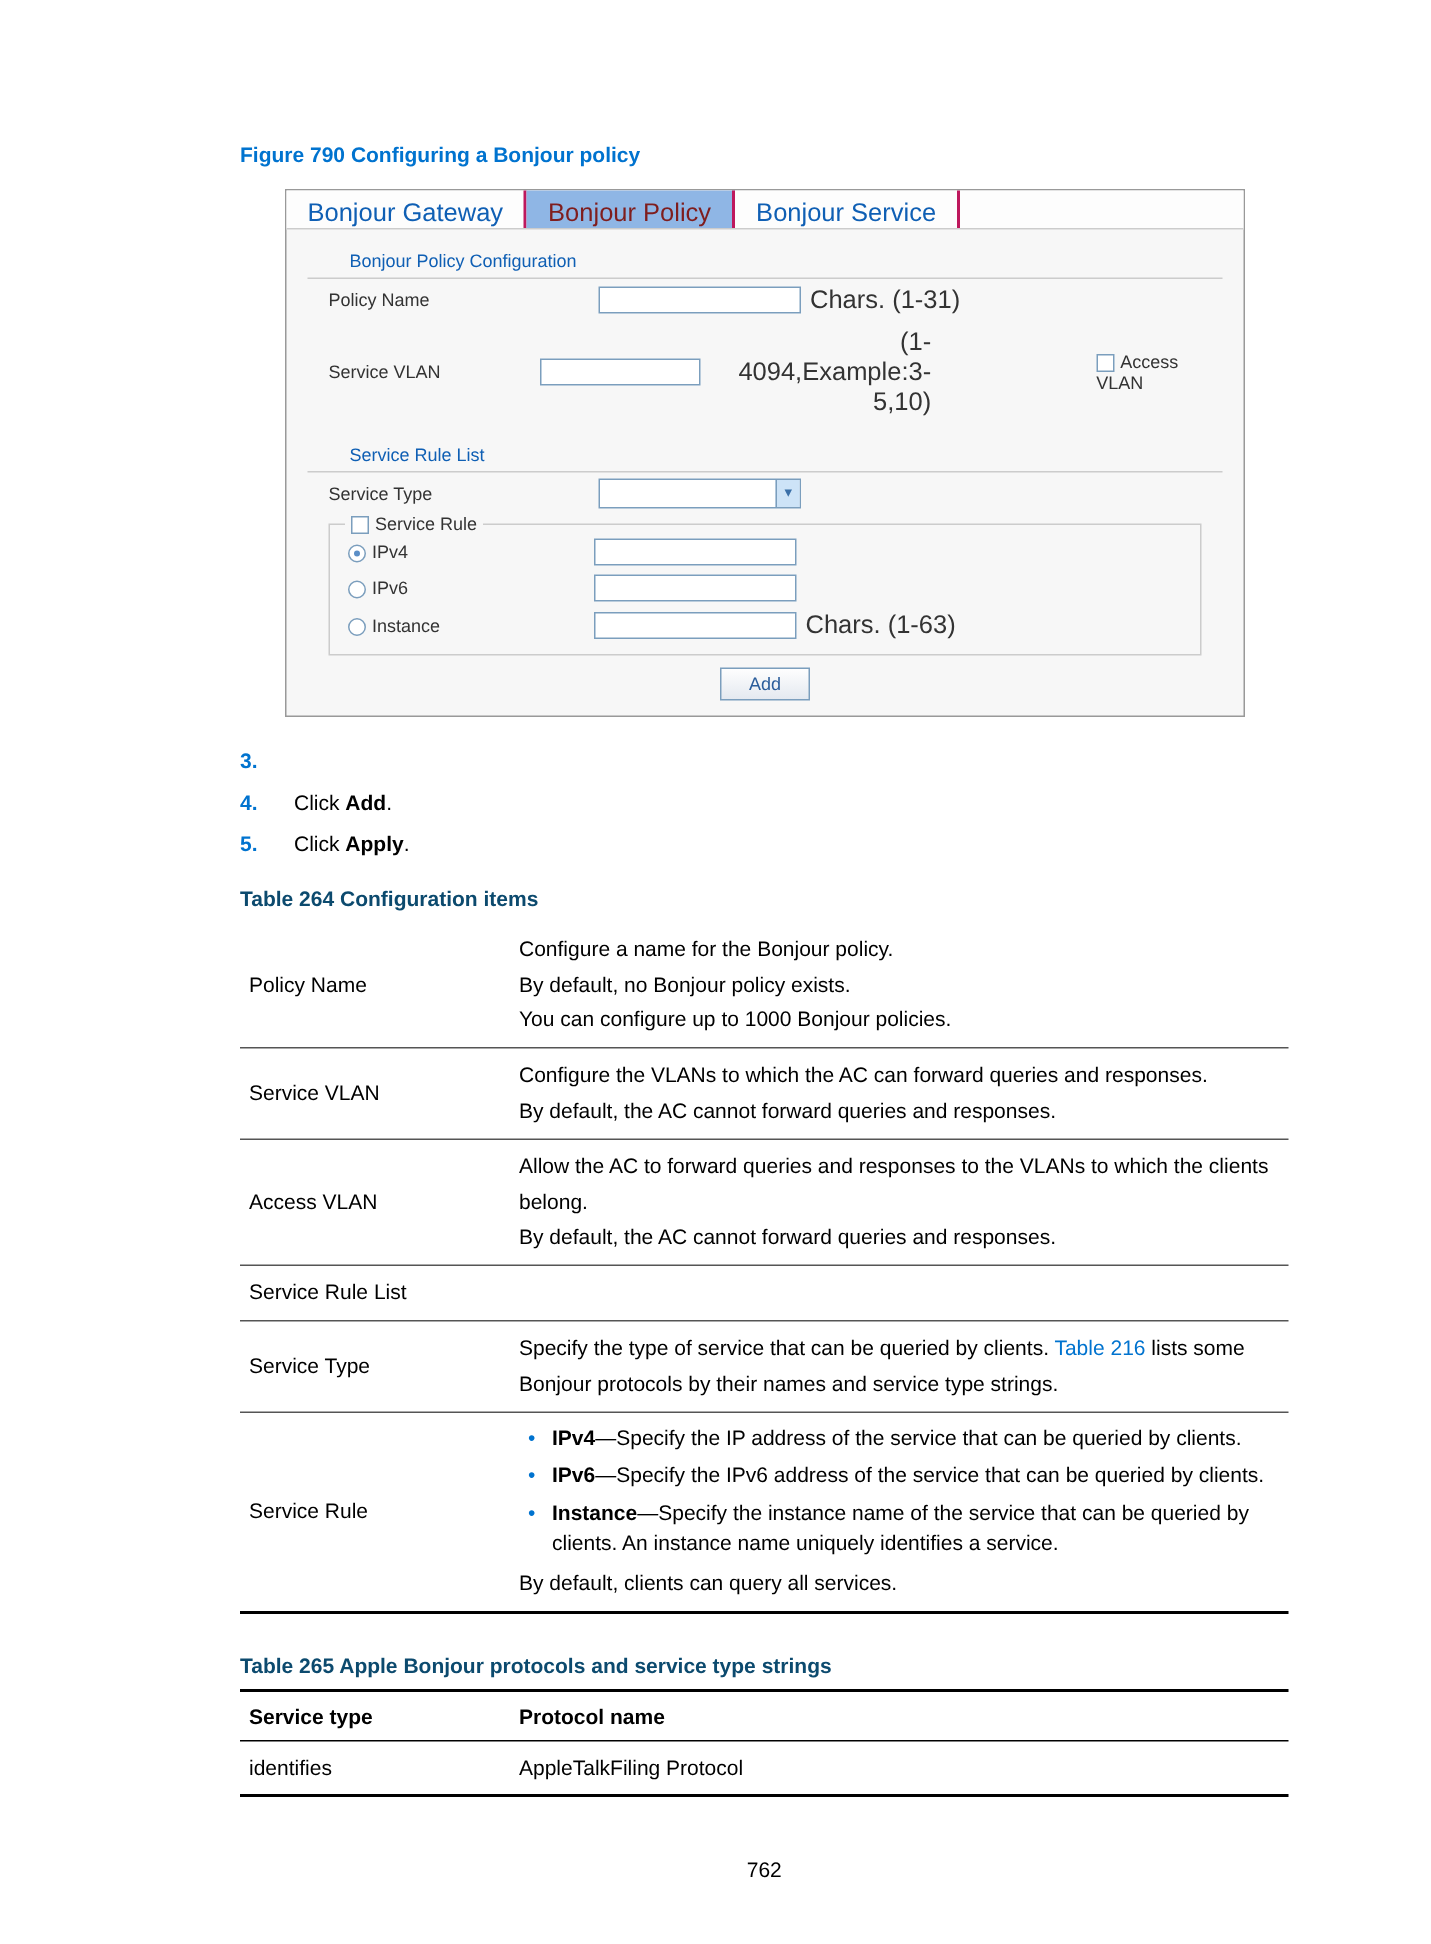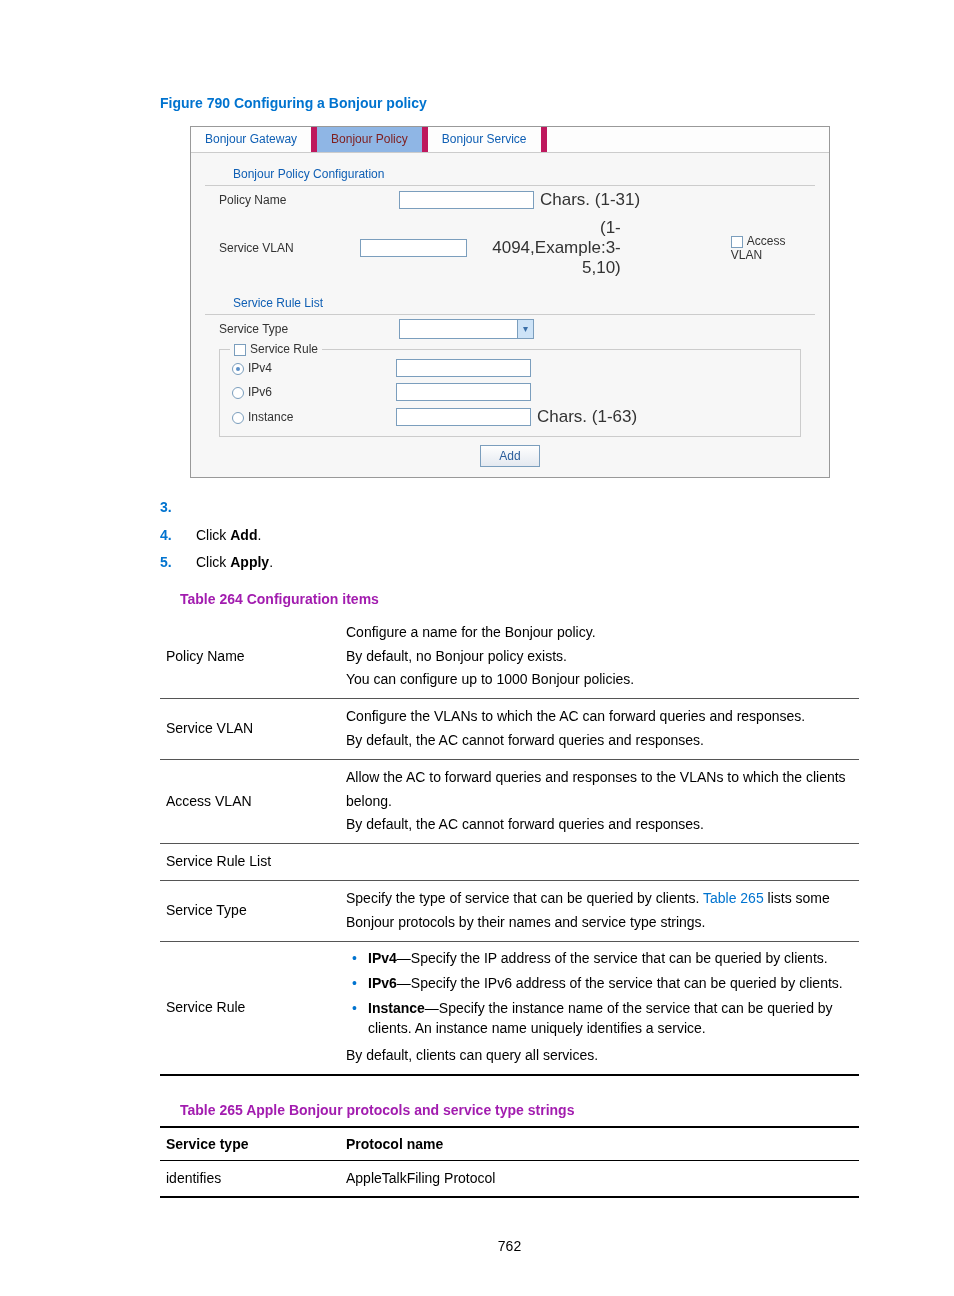--- a/index.html
+++ b/index.html
@@ -11,49 +11,48 @@
     font-size: 13px;
     padding: 95px 95px 40px 160px;
   }
   .figure-title {
     color: #0073cf;
     font-weight: bold;
     font-size: 14px;
     margin-bottom: 15px;
   }
   .table-title {
-    color: #a21caf;
+    color: #0c4a6e;
     font-weight: bold;
     font-size: 14px;
     margin-top: 18px;
     margin-bottom: 8px;
-    margin-left: 20px;
   }
   
   .ui-panel {
     border: 1px solid #999;
     width: 640px;
     margin-left: 30px;
     background: #f7f7f7;
     font-size: 12px;
     color: #333;
     padding-bottom: 10px;
     margin-bottom: 20px;
   }
   .tabs {
     display: flex;
     background: #fdfdfd;
     border-bottom: 1px solid #ccc;
     height: 26px;
   }
   .tab {
     padding: 5px 14px;
-    border-right: 6px solid #be185d;
+    border-right: 2px solid #be185d;
     color: #0f5fb4;
-    font-size: 12px;
+    font-size: 17px;
   }
   .tab.active {
     background: #8fb6e5;
     color: #7f1d1d;
   }
   .section-title {
     color: #0f5fb4;
     padding: 14px 28px 4px 28px;
     border-bottom: 1px solid #ccc;
     margin: 0 14px;
@@ -308,21 +307,21 @@
       <div>By default, the AC cannot forward queries and responses.</div>
     </td>
   </tr>
   <tr>
     <td class="item">Service Rule List</td>
     <td></td>
   </tr>
   <tr>
     <td class="item">Service Type</td>
     <td>
-      <span>Specify the type of service that can be queried by clients. </span><span class="link">Table 265</span><span> lists some Bonjour protocols by their names and service type strings.</span>
+      <span>Specify the type of service that can be queried by clients. </span><span class="link">Table 216</span><span> lists some Bonjour protocols by their names and service type strings.</span>
     </td>
   </tr>
   <tr>
     <td class="item">Service Rule</td>
     <td>
       <ul class="bullets">
         <li><b>IPv4</b><span>—Specify the IP address of the service that can be queried by clients.</span></li>
         <li><b>IPv6</b><span>—Specify the IPv6 address of the service that can be queried by clients.</span></li>
         <li><b>Instance</b><span>—Specify the instance name of the service that can be queried by clients. An instance name uniquely identifies a service.</span></li>
       </ul>

